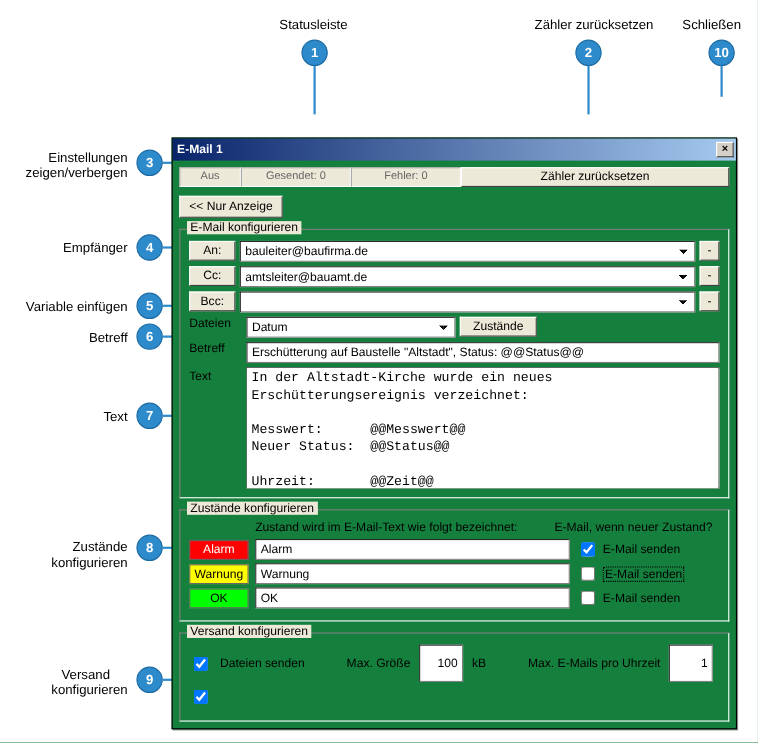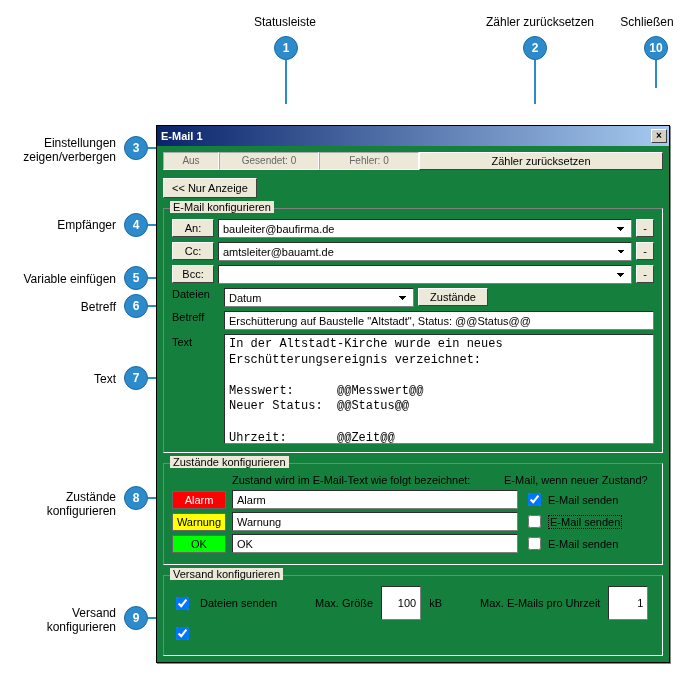--- a/index.html
+++ b/index.html
@@ -220,21 +220,21 @@
 <div class="annotation" style="left:480px; top:15px; width:120px;">Zähler zurücksetzen</div>
 <div class="annotation" style="left:612px; top:15px; width:70px;">Schließen</div>
 <div class="annotation" style="left:16px; top:136px; width:100px; text-align:right;">Einstellungen</div>
 <div class="annotation" style="left:16px; top:150px; width:100px; text-align:right;">zeigen/verbergen</div>
 <div class="annotation" style="left:36px; top:218px; width:80px; text-align:right;">Empfänger</div>
 <div class="annotation" style="left:16px; top:272px; width:100px; text-align:right;">Variable einfügen</div>
 <div class="annotation" style="left:56px; top:300px; width:60px; text-align:right;">Betreff</div>
 <div class="annotation" style="left:56px; top:372px; width:60px; text-align:right;">Text</div>
 <div class="annotation" style="left:46px; top:490px; width:70px; text-align:right;">Zustände</div>
 <div class="annotation" style="left:36px; top:504px; width:80px; text-align:right;">konfigurieren</div>
-<div class="annotation" style="left:46px; top:606px; width:70px; text-align:right;">Versand</div>
+<div class="annotation" style="left:30px; top:606px; width:70px; text-align:right;">Versand</div>
 <div class="annotation" style="left:36px; top:620px; width:80px; text-align:right;">konfigurieren</div>
 
 <div class="balloon" style="left:274px; top:36px;">1</div>
 <div class="balloon" style="left:523px; top:36px;">2</div>
 <div class="balloon" style="left:644px; top:36px;">10</div>
 <div class="balloon" style="left:124px; top:136px;">3</div>
 <div class="balloon" style="left:124px; top:213px;">4</div>
 <div class="balloon" style="left:124px; top:266px;">5</div>
 <div class="balloon" style="left:124px; top:294px;">6</div>
 <div class="balloon" style="left:124px; top:366px;">7</div>

